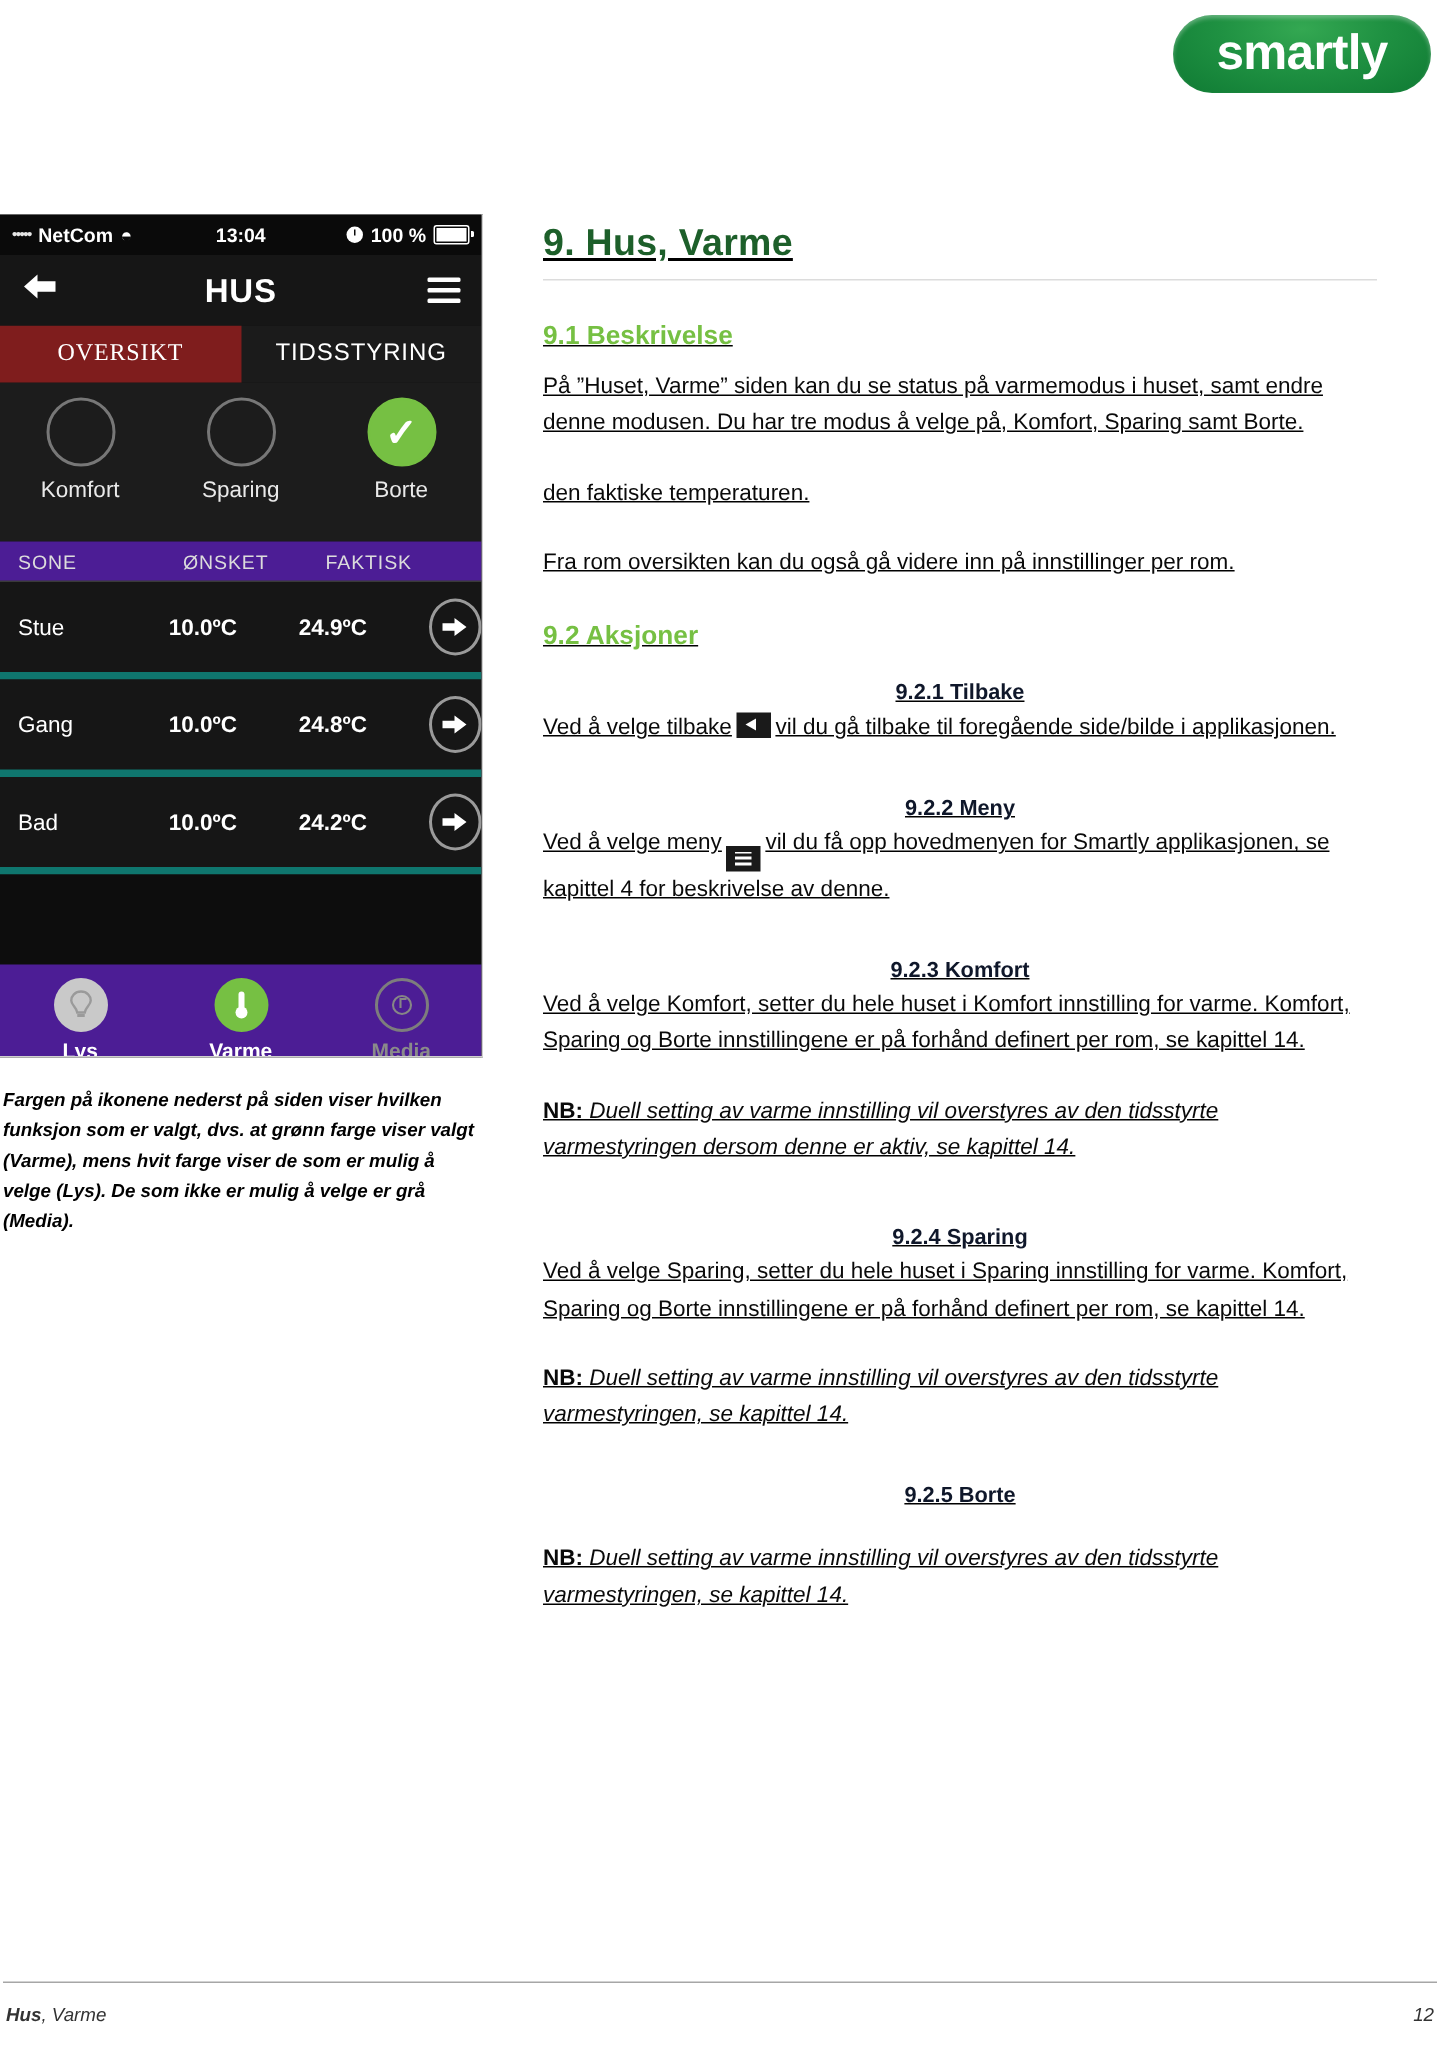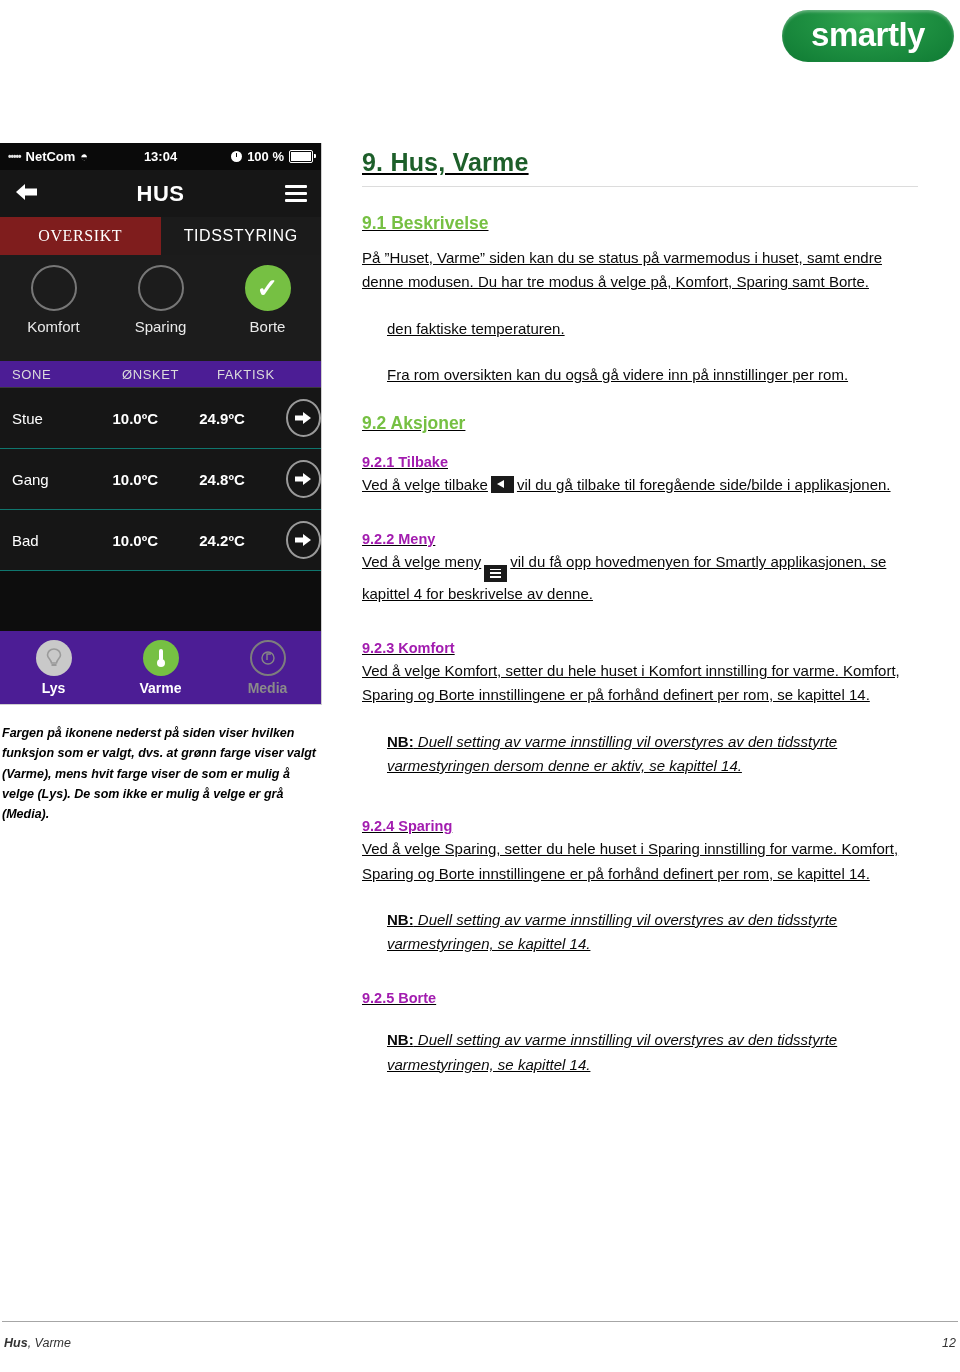--- a/index.html
+++ b/index.html
@@ -135,21 +135,21 @@
     height: 26px; background: #4c1d95; display: flex; align-items: center;
     color: #dcdcdc; font-size: 13px; letter-spacing: .6px;
     border-bottom: 1px solid #3a3a3a;
   }
   .colhead .c1 { width: 110px; padding-left: 12px; }
   .colhead .c2 { width: 95px; }
   .colhead .c3 { width: 95px; }
 
   .room-row {
     height: 60px; background: #161616; display: flex; align-items: center;
-    border-bottom: 1px solid #0f766e;
+    border-bottom: 5px solid #0f766e;
   }
   .room-row .c1 { width: 110px; padding-left: 12px; color:#ffffff; font-size: 15px; }
   .room-row .c2 { width: 95px; color:#ffffff; font-size: 15px; font-weight: bold; }
   .room-row .c3 { width: 95px; color:#ffffff; font-size: 15px; font-weight: bold; }
   .go-circle {
     width: 38px; height: 38px; border-radius: 50%; border: 2px solid #9a9a9a;
     box-sizing: border-box; display:flex; align-items:center; justify-content:center;
   }
   .filler { height: 60px; background:#0d0d0d; }
 
@@ -203,29 +203,30 @@
   h2.sec {
     margin: 26px 0 12px 0;
     font-size: 17.5px;
     font-weight: bold;
     color: #76c043;
   }
   h3.subsec {
     margin: 20px 0 3px 0;
     font-size: 14.5px;
     font-weight: bold;
-    color: #a21caf;
+    color: #0f172a;
+    text-align: center;
   }
   p.body {
     margin: 0 0 0 0;
     font-size: 15px;
     line-height: 1.62;
     color: #0a0a0a;
   }
-  p.gap { margin-top: 22px; margin-left: 25px; }
+  p.gap { margin-top: 22px; }
   p.nb { font-style: italic; }
   p.nb b { font-style: normal; }
 
   .inline-icon {
     display: inline-block;
     width: 23px; height: 17px;
     background: #1a1a1a;
     vertical-align: -3px;
     margin: 0 3px;
     position: relative;

